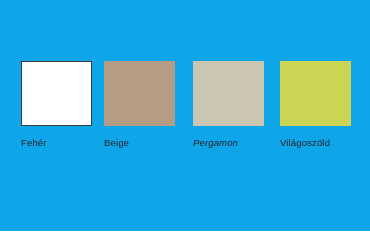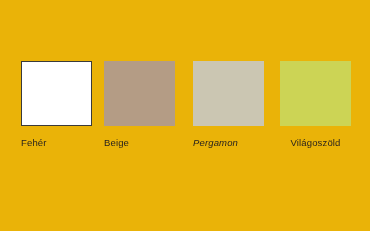--- a/index.html
+++ b/index.html
@@ -12,21 +12,21 @@
     height: 231px;
     background: #ffffff;
     font-family: "Liberation Sans", sans-serif;
     overflow: hidden;
   }
 
   #palette-board {
     position: relative;
     width: 370px;
     height: 231px;
-    background: #eab308;
+    background: #0ea5e9;
   }
 
   .swatch-group {
     position: absolute;
     top: 61px;
     width: 71px;
   }
 
   .swatch-chip {
     width: 71px;
@@ -70,16 +70,16 @@
     <div class="swatch-label" style="color: rgb(35, 31, 30);">Beige</div>
   </div>
 
   <div class="swatch-group" id="swatch-group-2">
     <div class="swatch-chip" style="background-color: rgb(203, 198, 178);"></div>
     <div class="swatch-label" style="color: rgb(35, 31, 30); font-style: italic;">Pergamon</div>
   </div>
 
   <div class="swatch-group" id="swatch-group-3">
     <div class="swatch-chip" style="background-color: rgb(204, 212, 85);"></div>
-    <div class="swatch-label" style="color: rgb(35, 31, 30); text-align: center;">Világoszöld</div>
+    <div class="swatch-label" style="color: rgb(35, 31, 30);">Világoszöld</div>
   </div>
 
 </div>
 
 </body></html>

